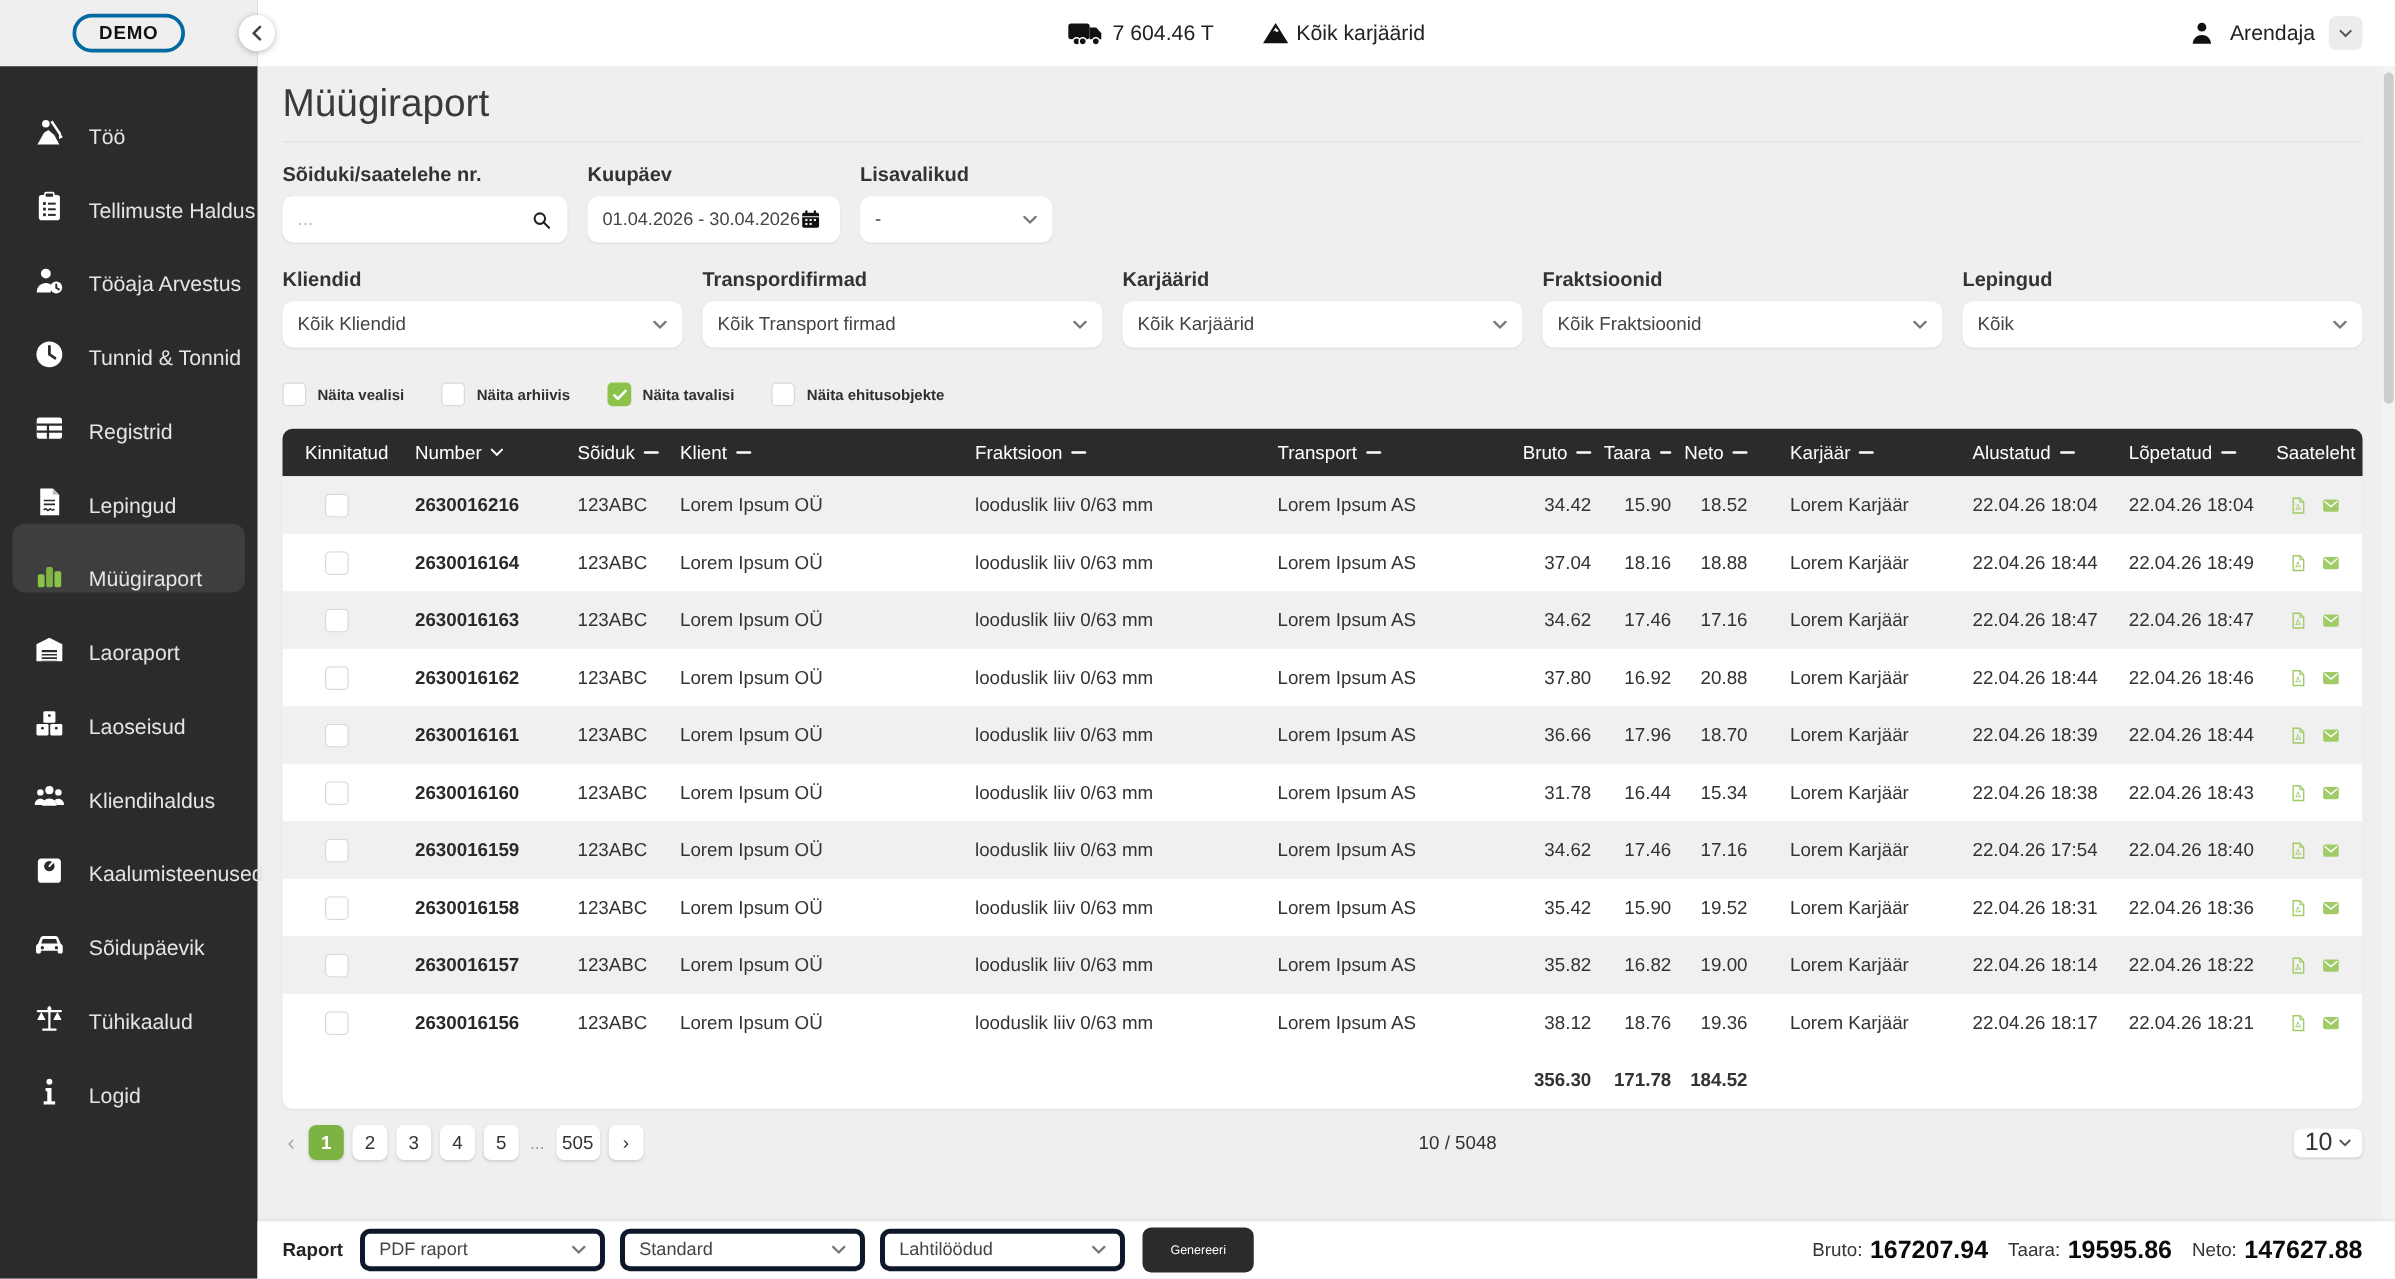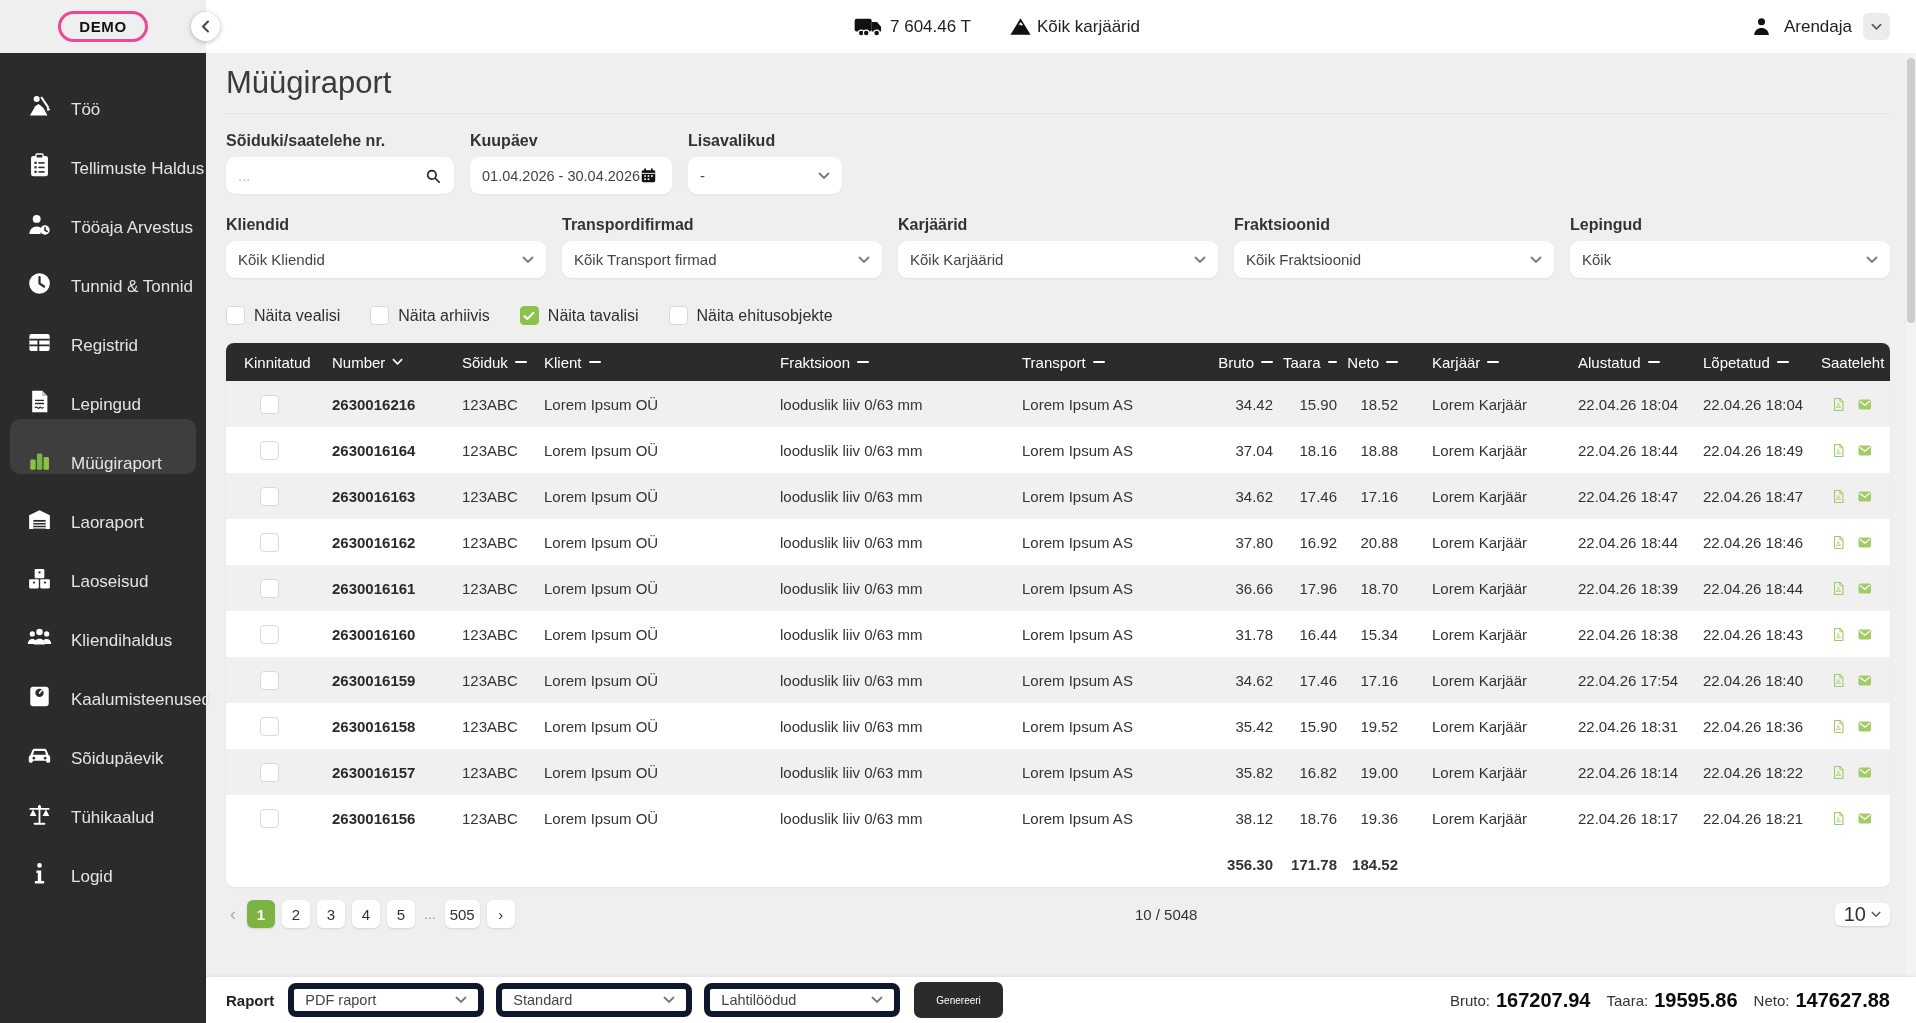--- a/index.html
+++ b/index.html
@@ -2,21 +2,21 @@
 <html><head>
 <meta charset="utf-8">
 <style>
   *{box-sizing:border-box;margin:0;padding:0}
   html,body{width:1916px;height:1023px}
   body{font-family:"Liberation Sans","DejaVu Sans",sans-serif;background:#efefef;color:#333;overflow:hidden}
   .app{display:flex;width:1916px;height:1023px;position:relative}
   
   .sidebar{flex:0 0 206px;width:206px;background:#2b2b2b;display:flex;flex-direction:column}
   .logo-area{height:53px;background:#efefef;display:flex;align-items:center;justify-content:center}
-  .demo-pill{border:3px solid #ec4899;border-radius:20px;padding:4px 18px;font-weight:700;font-size:15px;letter-spacing:.6px;color:#111;background:transparent;cursor:pointer;font-family:inherit}
+  .demo-pill{border:3px solid #0369a1;border-radius:20px;padding:4px 18px;font-weight:700;font-size:15px;letter-spacing:.6px;color:#111;background:transparent;cursor:pointer;font-family:inherit}
   .menu{padding-top:8px}
   .side-item{display:flex;align-items:flex-end;gap:18px;height:55px;margin:4px 10px;padding:0 6px 0 16px;border-radius:10px;cursor:pointer}
   .side-item.active{background:#3e3e3e}
   .side-icon{width:27px;height:27px;flex:0 0 27px;display:flex}
   .side-icon svg{width:100%;height:100%}
   .side-label{font-size:17px;color:#e4e4e4;white-space:nowrap}
   .collapse-btn{position:absolute;left:191px;top:12px;width:29px;height:29px;border-radius:50%;background:#fff;border:none;box-shadow:0 1px 5px rgba(0,0,0,.28);z-index:20;display:flex;align-items:center;justify-content:center;cursor:pointer}
   
   .right-col{flex:1;display:flex;flex-direction:column;height:1023px;position:relative;min-width:0}
   .topbar{flex:0 0 53px;height:53px;background:#fff;display:flex;align-items:center}
@@ -37,21 +37,21 @@
   .input-wrap input::placeholder{color:#bbb}
   .date-box{width:202px;font-size:14.5px;}
   .extras-select{width:154px;justify-content:space-between}
   .filters-row2{display:grid;grid-template-columns:repeat(5,1fr);gap:16px;margin-top:22px}
   .sel{justify-content:space-between}
   
   .toggles{display:flex;gap:30px;margin-top:28px;align-items:center}
   .toggle{display:flex;align-items:center;gap:9px;cursor:pointer}
   .cb{width:19px;height:19px;border-radius:4px;background:#fff;border:1px solid #d9d9d9;display:flex;align-items:center;justify-content:center}
   .cb.checked{background:#8bc34a;border-color:#8bc34a}
-  .toggle-label{font-size:16px;font-weight:400;color:#2f2f2f}
+  .toggle-label{font-size:12px;font-weight:700;color:#2f2f2f}
   
   .table{margin-top:18px;border-radius:8px;background:#fff;box-shadow:0 1px 2px rgba(0,0,0,.05)}
   .t-grid{display:grid;grid-template-columns:96px 130px 82px 236px 242px 198px 73px 64px 61px 160px 125px 128px 1fr;align-items:center}
   .thead{background:#2b2b2b;color:#fff;height:38px;border-radius:8px 8px 0 0;font-size:15px;font-weight:400}
   .th{display:flex;align-items:center;gap:7px;padding-left:10px;cursor:pointer;white-space:nowrap}
   .th:first-child{padding-left:18px}
   .th.right{justify-content:flex-end;padding-right:10px;padding-left:0}
   .th.endpad{padding-right:18px}
   .t-grid > :nth-child(10){padding-left:24px}
   .dash{display:inline-block;width:12px;height:2px;background:#fff;border-radius:1px}
@@ -72,21 +72,21 @@
   .pages{display:flex;gap:7px;align-items:center}
   .page-box{min-width:28px;height:28px;background:#fff;border-radius:6px;box-shadow:0 1px 2px rgba(0,0,0,.12);display:flex;align-items:center;justify-content:center;font-size:15px;color:#333;cursor:pointer;padding:0 5px}
   .page-box.active{background:#7cb342;color:#fff;font-weight:700}
   .page-dots{color:#999;font-size:14px;padding:0 2px}
   .pg-info{position:absolute;left:56.5%;transform:translateX(-50%);font-size:15px;color:#333}
   .page-size{margin-left:auto;background:#fff;border-radius:6px;height:23px;padding:0 9px;display:flex;align-items:center;gap:5px;font-size:20px;box-shadow:0 1px 2px rgba(0,0,0,.12);cursor:pointer}
   
   .bottombar{flex:0 0 46px;height:46px;background:#fff;display:flex;align-items:center;padding:0 26px 0 20px;gap:14px;box-shadow:0 -1px 3px rgba(0,0,0,.07);z-index:5}
   .raport-label{font-size:15px;font-weight:700;color:#222}
   .f-selects{display:flex;gap:12px}
-  .f-select{width:196px;height:34px;background:#fff;border:6px solid #0f172a;border-radius:8px;display:flex;align-items:center;justify-content:space-between;padding:0 11px;font-size:14.5px;color:#444;cursor:pointer}
+  .f-select{width:196px;height:34px;background:#fff;border:4px solid #0f172a;border-radius:8px;display:flex;align-items:center;justify-content:space-between;padding:0 11px;font-size:14.5px;color:#444;cursor:pointer}
   .generate-btn{background:#2b2b2b;color:#fff;border:none;border-radius:7px;height:36px;padding:0 22px;font-size:10px;font-family:inherit;cursor:pointer}
   .f-totals{margin-left:auto;display:flex;align-items:center;gap:6px;font-size:15px;color:#333;white-space:nowrap}
   .t-val{font-size:20px;font-weight:700;color:#0b0b0b;margin-right:10px}
   .t-val:last-child{margin-right:0}
   
   .scrollbar{position:absolute;right:0;top:53px;bottom:0;width:10px;background:#f3f3f3}
   .scroll-thumb{position:absolute;top:5px;right:1px;width:8px;height:265px;border-radius:4px;background:#cdcdcd;cursor:pointer}
 </style>
 </head>
 <body>

